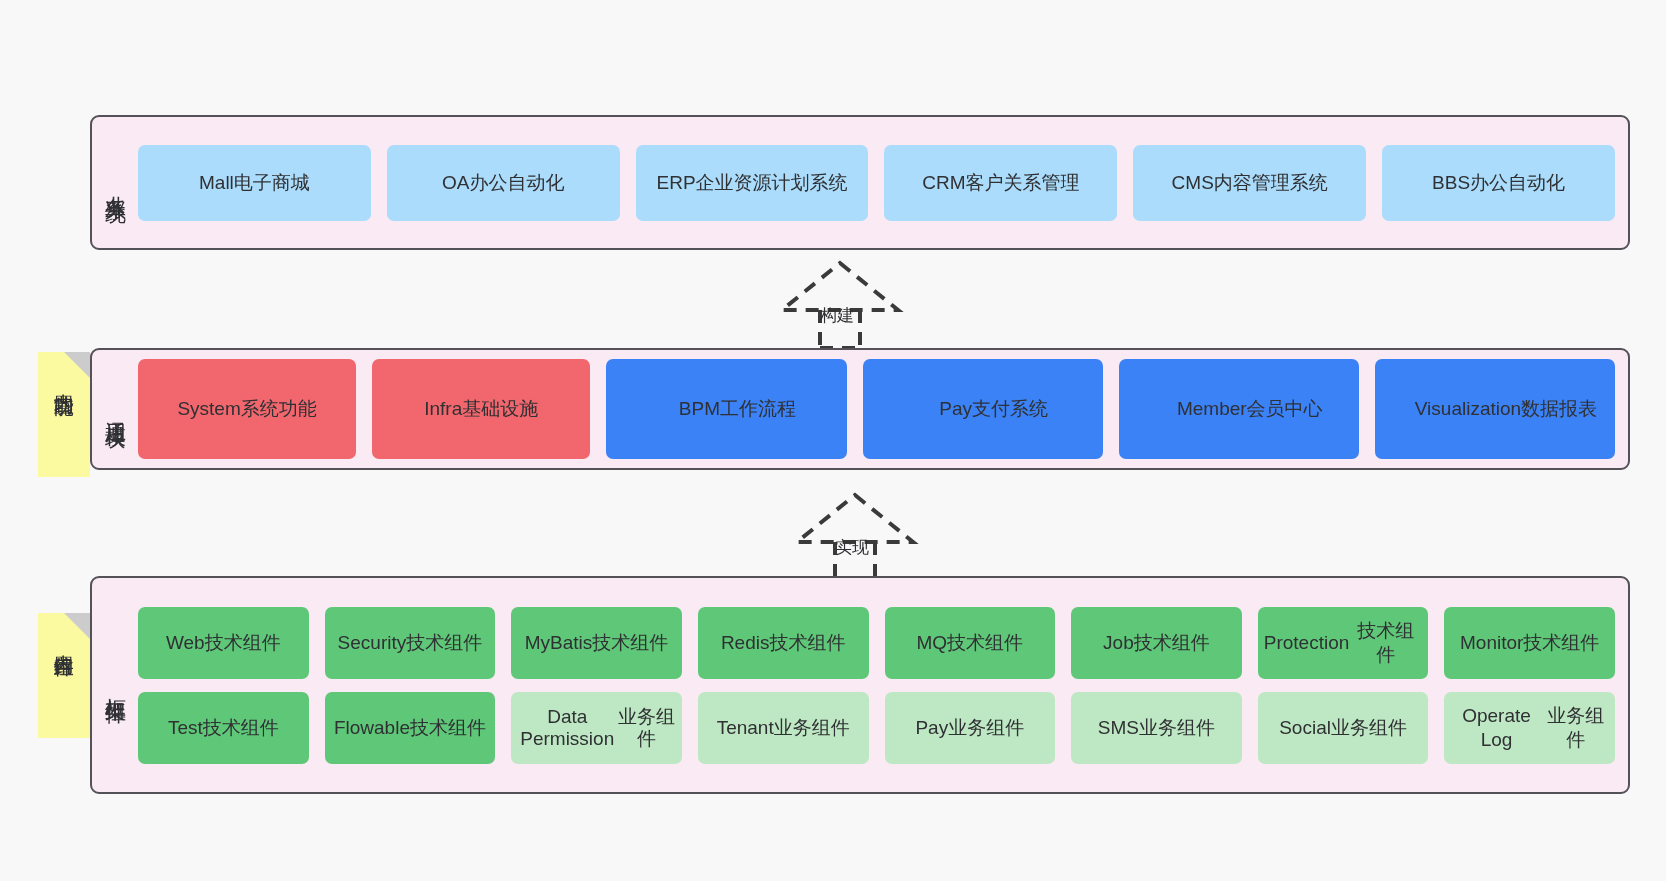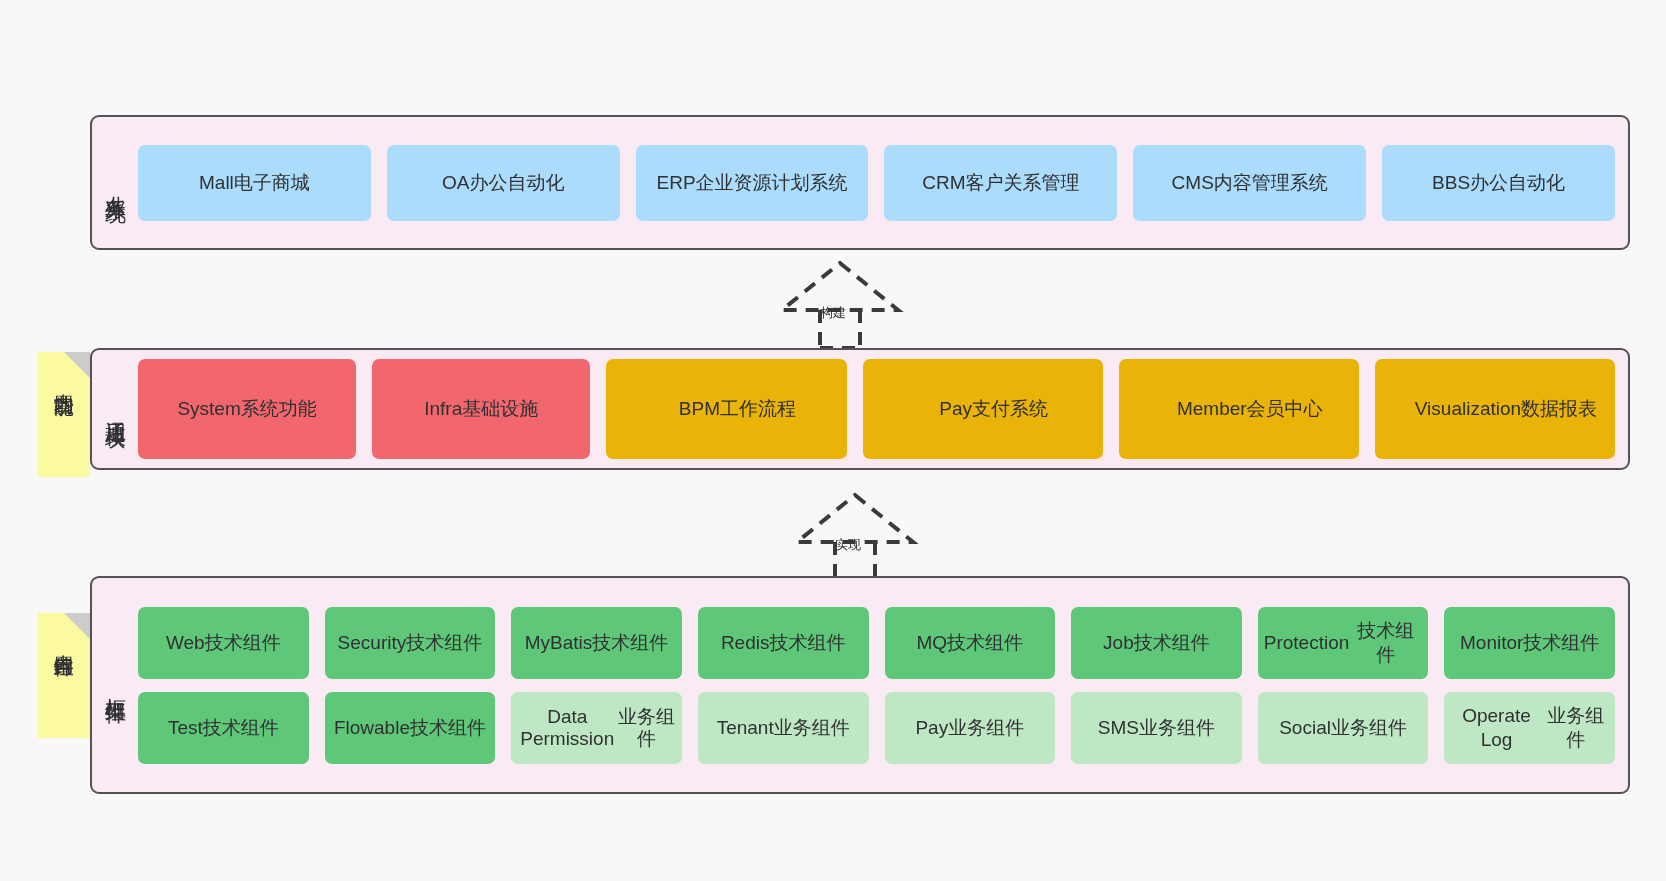--- a/index.html
+++ b/index.html
@@ -107,32 +107,32 @@
   }
   .card .t1 { display: block; }
   .card .t2 { display: block; }
 
   .h-biz   { height: 76px; }
   .h-mod   { height: 100px; }
   .h-comp  { height: 72px; }
 
   .c-blue      { background: #abdcfb; }
   .c-red       { background: #f1676d; }
-  .c-pink      { background: #eab308; padding-left: 28px; }
+  .c-pink      { background: #3b82f6; padding-left: 28px; }
   .c-green     { background: #5fc878; }
   .c-lightgrn  { background: #bee8c3; }
 
   
   .arrow {
     position: absolute;
     z-index: 1;
   }
   .arrow .lbl {
     position: absolute;
-    font-size: 13px;
+    font-size: 17px;
     color: #2f3033;
     background: transparent;
     white-space: nowrap;
     text-align: center;
   }
 </style>
 </head>
 <body>
 
 <div id="canvas">

